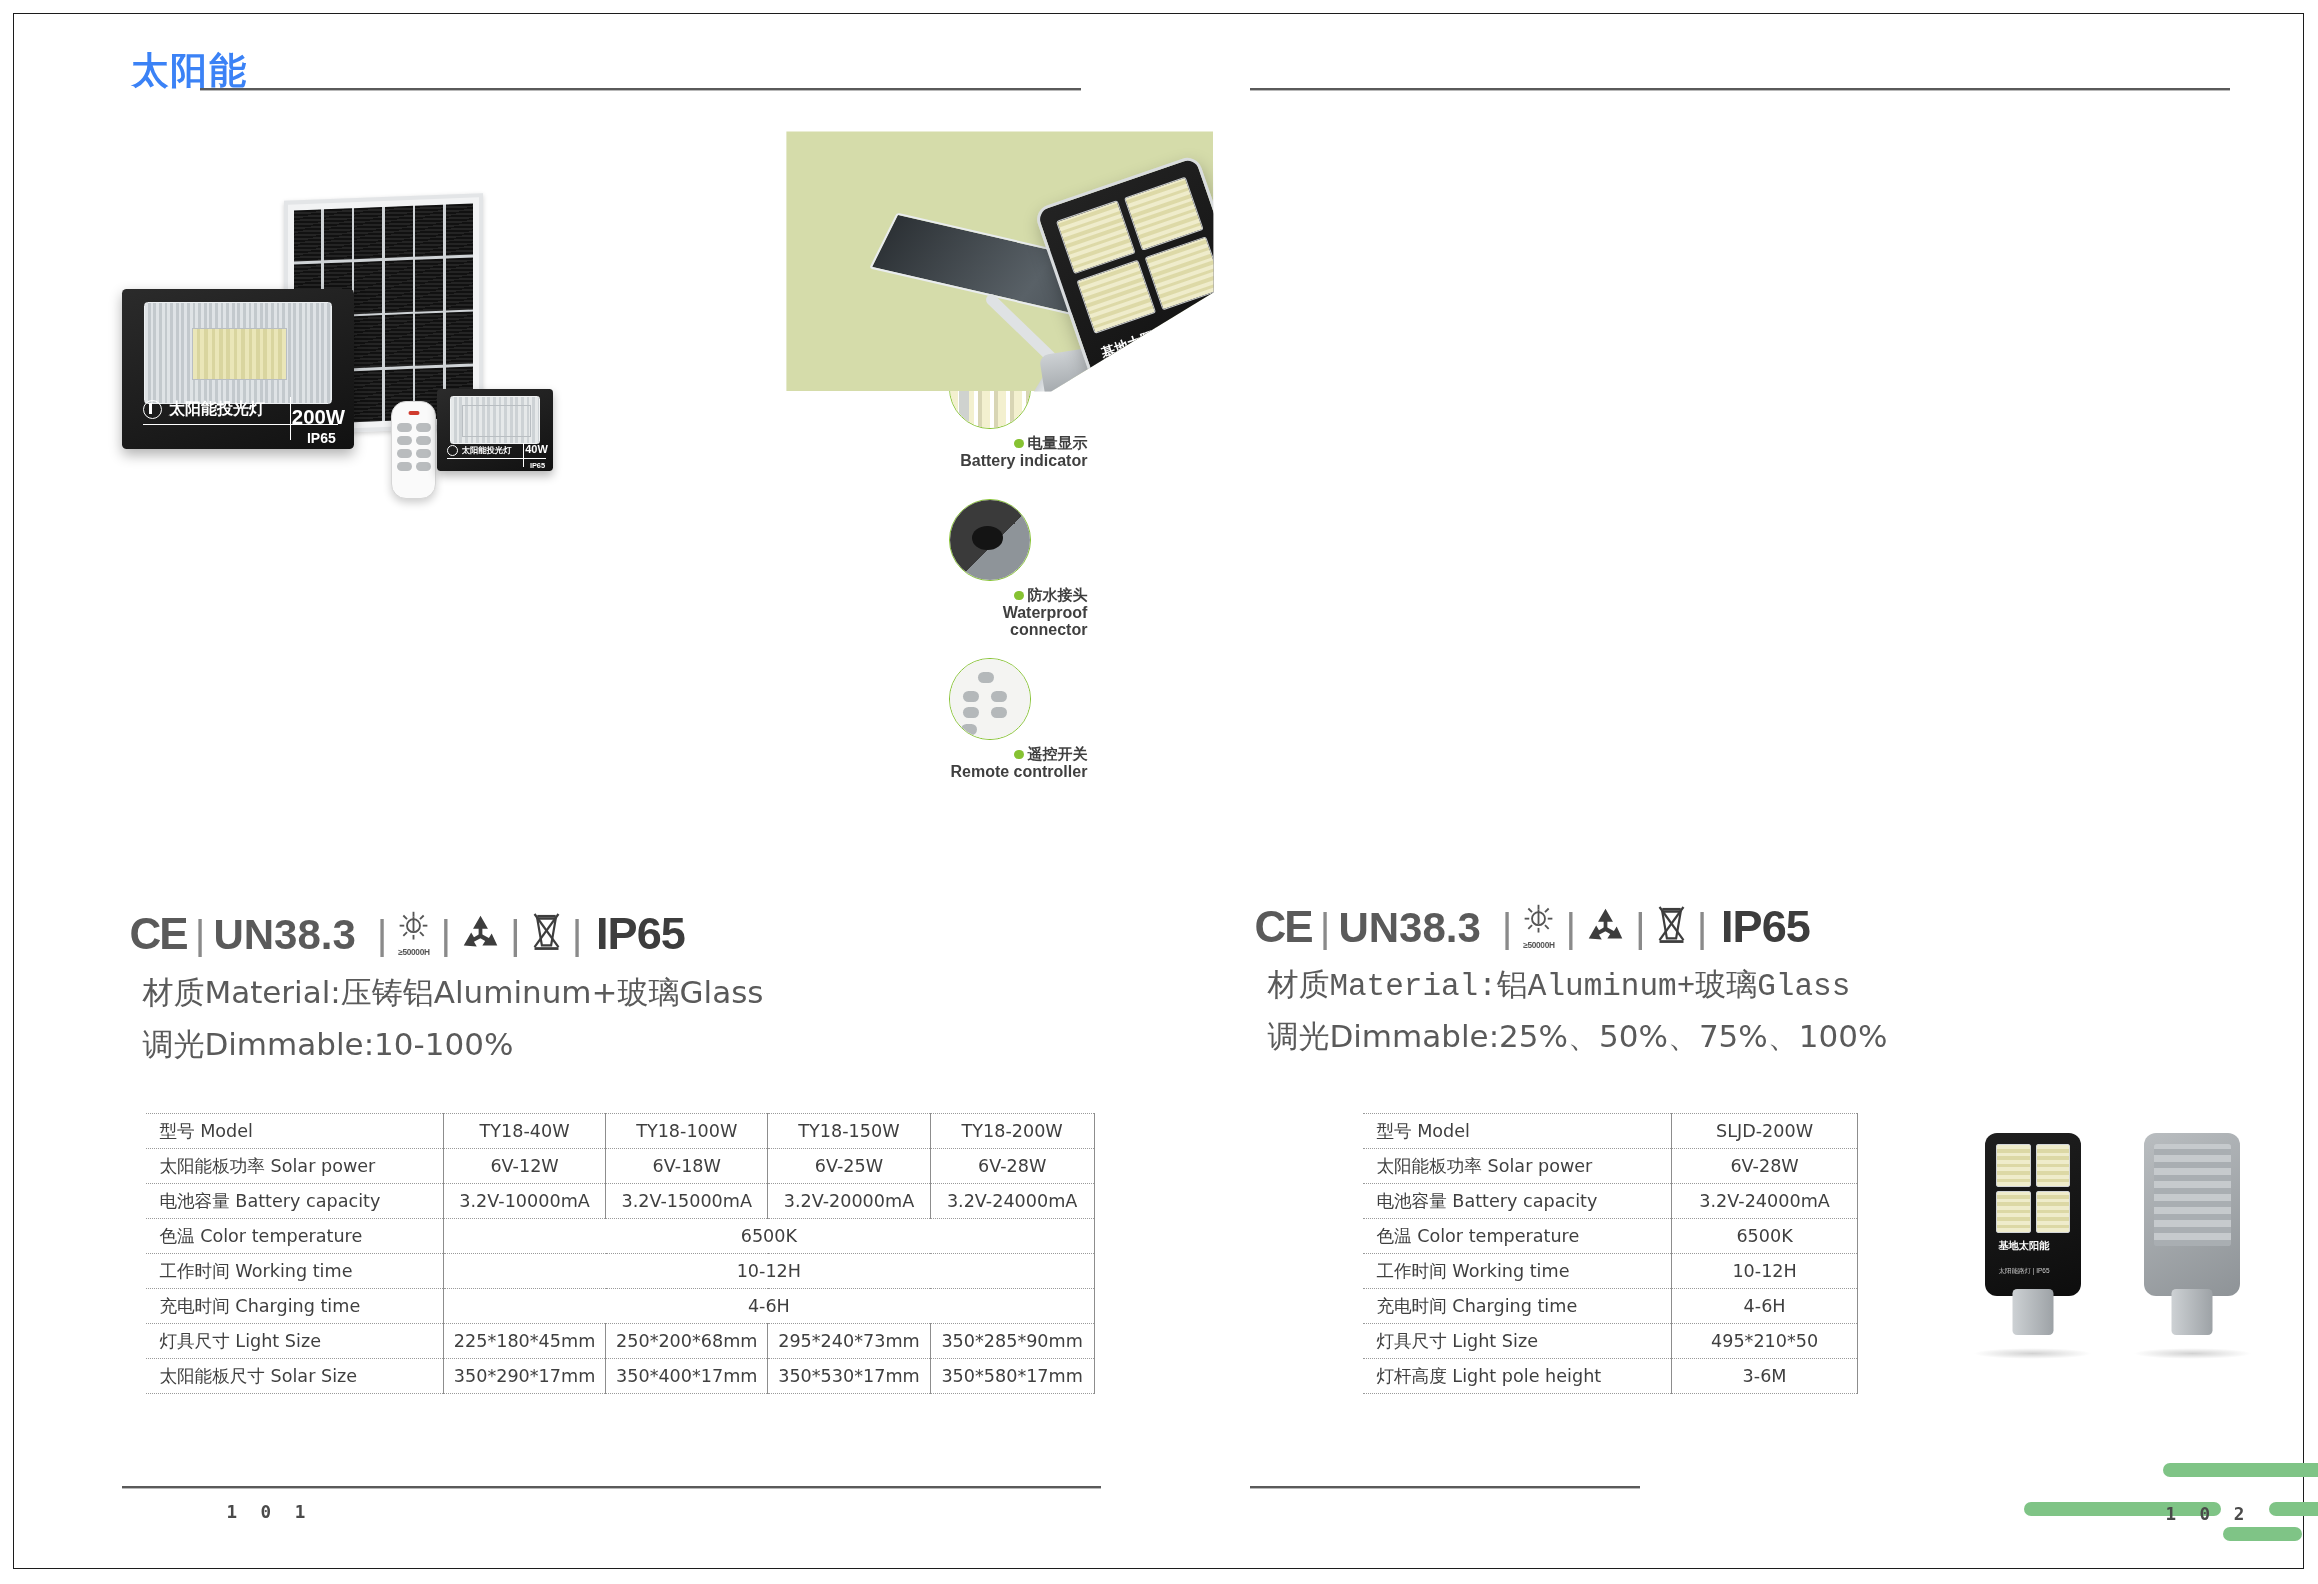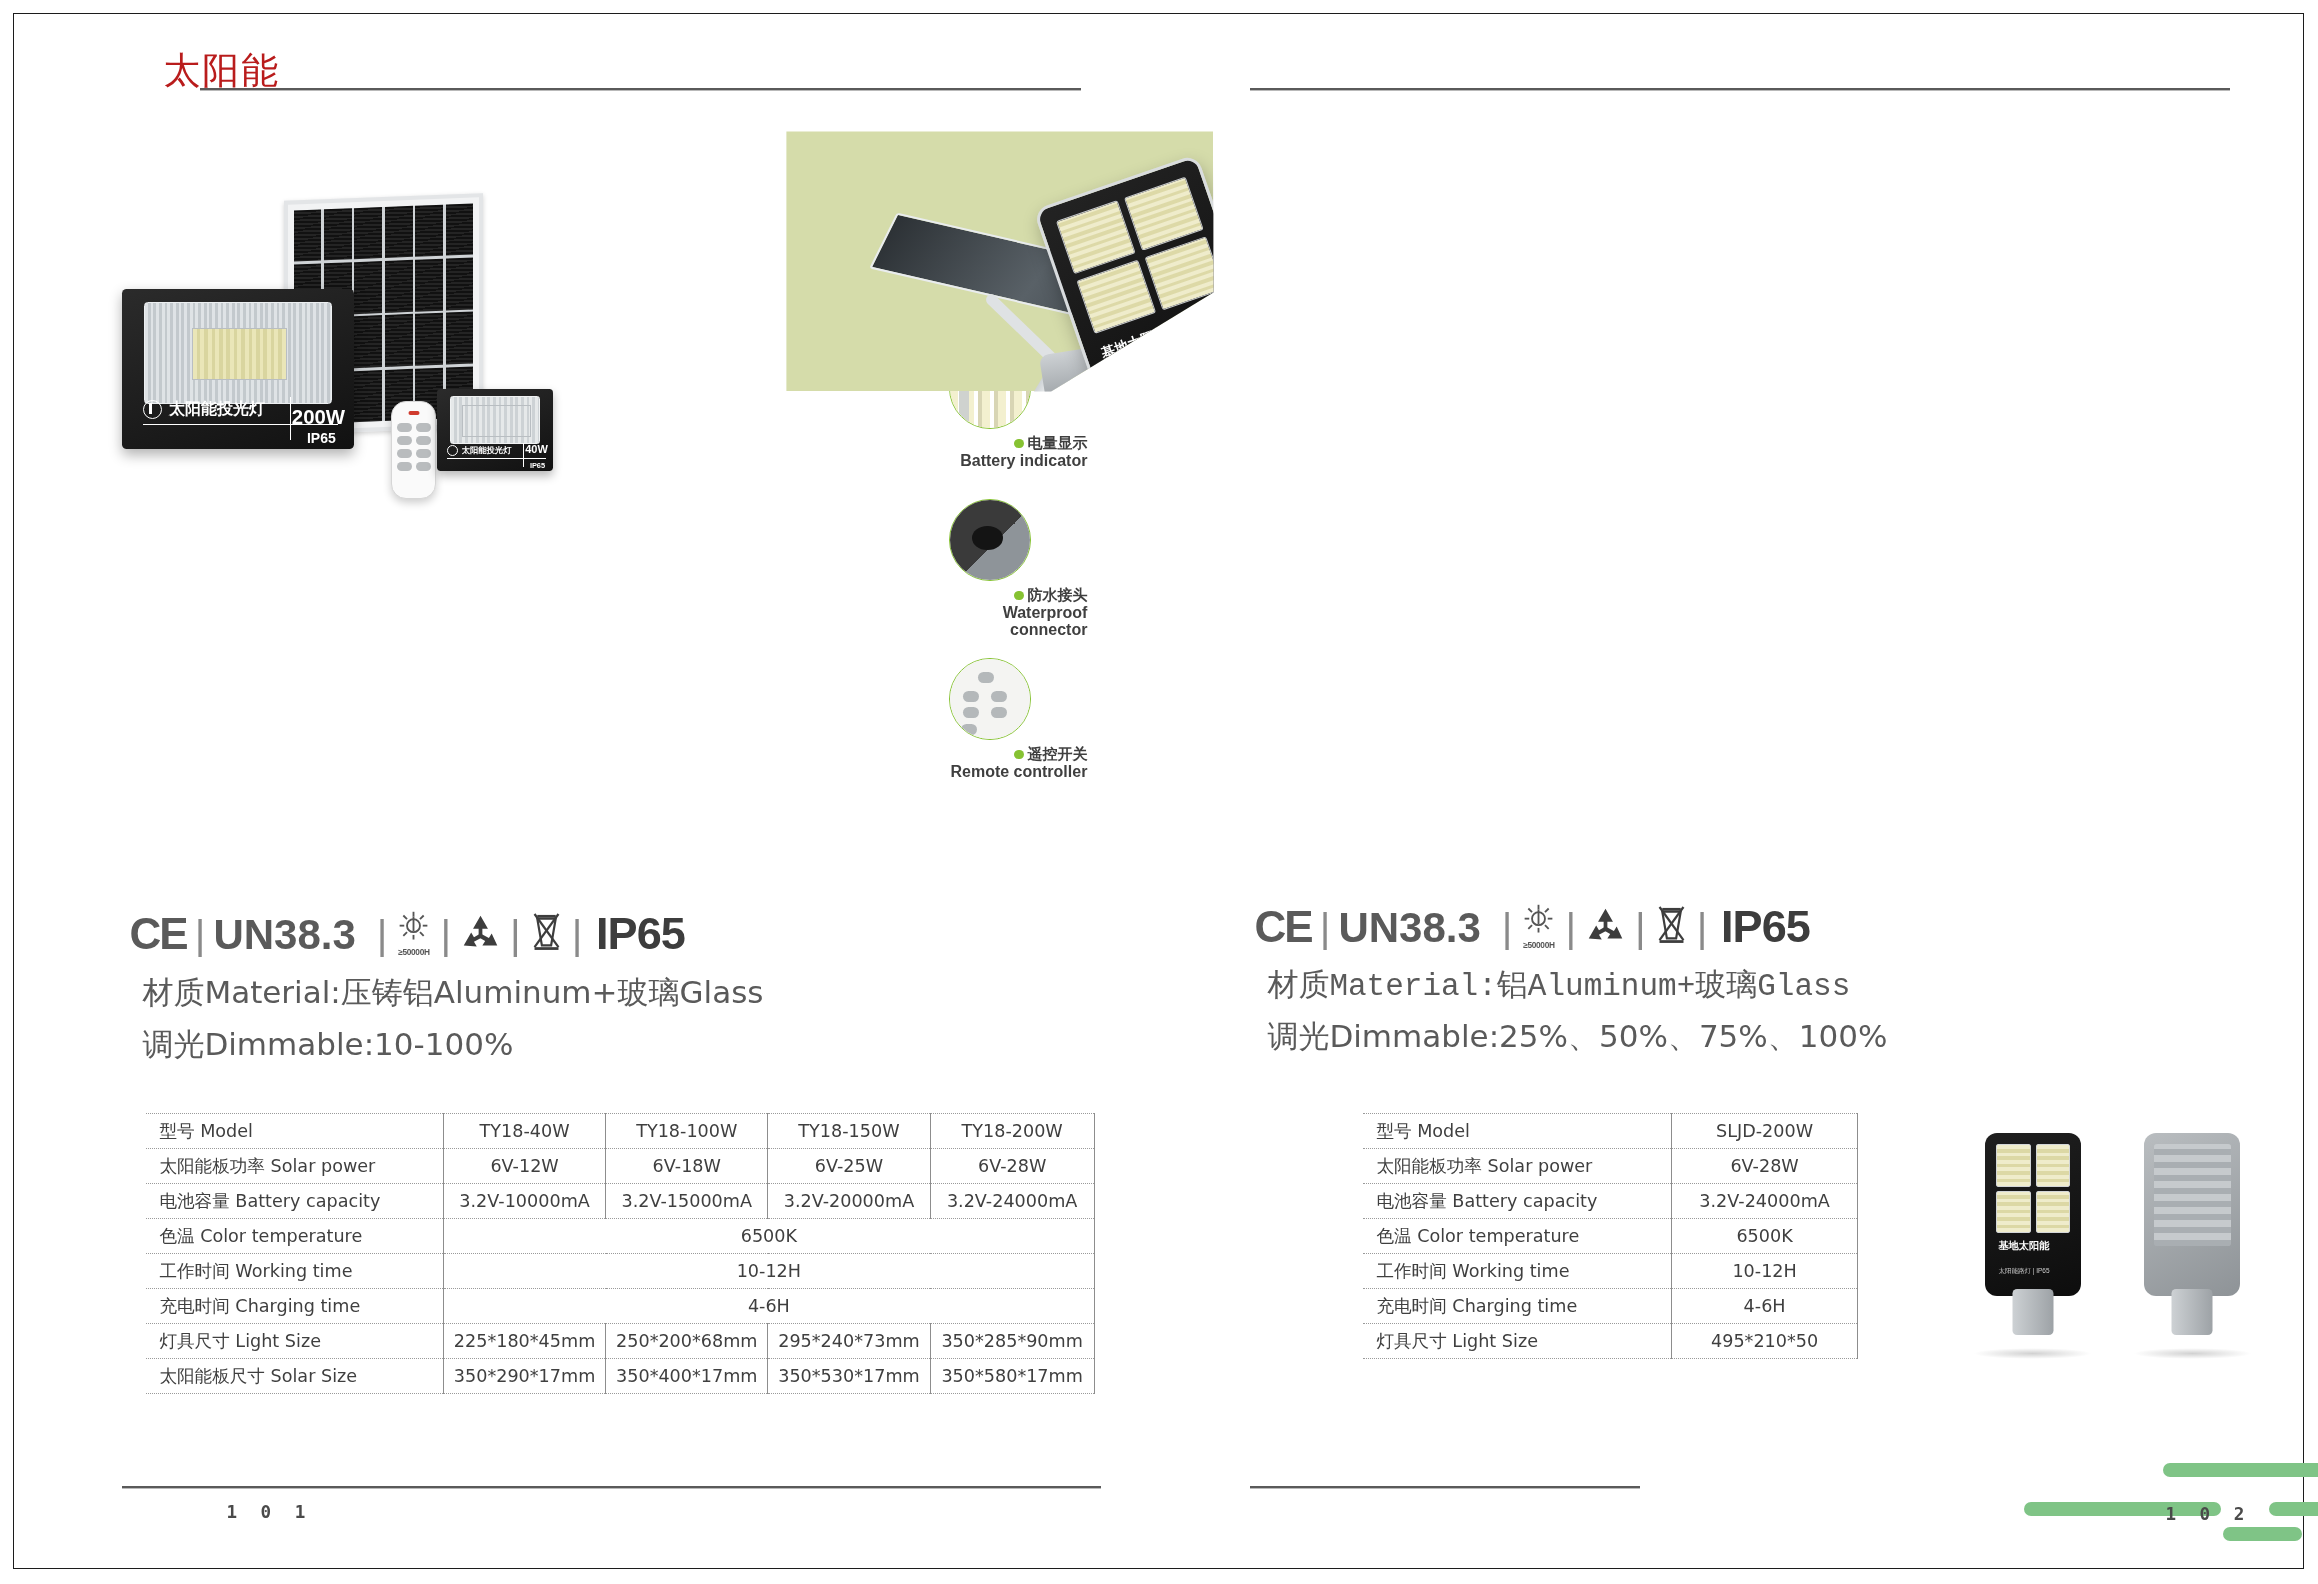--- a/index.html
+++ b/index.html
@@ -7,22 +7,22 @@
        font-family:"Liberation Sans","DejaVu Sans",sans-serif;color:#4a4a4a;}
   .page-frame{position:absolute;left:13px;top:13px;width:2291px;height:1556px;
        border:1.9px solid #1c1c1c;box-sizing:border-box;pointer-events:none;}
   .sheet{position:absolute;left:20.4px;top:20.4px;width:2278px;height:1543px;background:#fff;
        box-sizing:border-box;}
 
   
   .rule{position:absolute;height:0;border-top:2.8px solid #5a5a5a;border-bottom:0.9px solid #b9b9b9;}
 
   
-  .cn-title{position:absolute;font-weight:normal;font-size:37px;letter-spacing:1.9px;color:#b91c1c;
-       font-family:"DejaVu Sans","Liberation Sans",sans-serif;margin-left:32px;}
+  .cn-title{position:absolute;font-weight:bold;font-size:37px;letter-spacing:1.9px;color:#3b82f6;
+       font-family:"DejaVu Sans","Liberation Sans",sans-serif;}
 
   
   .cert-row{position:absolute;display:flex;align-items:flex-end;gap:8px;white-space:nowrap;}
   .cert-ce{font-size:44px;font-weight:bold;letter-spacing:-1.9px;color:#5a5a5a;line-height:1;}
   .cert-sep{font-size:41px;color:#8a8a8a;line-height:1;font-weight:300;}
   .cert-un{font-size:42px;font-weight:bold;color:#5a5a5a;line-height:1;letter-spacing:0px;}
   .cert-ip{font-size:45px;font-weight:bold;color:#3d3d3d;line-height:1;letter-spacing:-0.9px;}
   .icon-box{width:37px;height:46px;position:relative;display:inline-block;}
   .icon-cap{position:absolute;bottom:-0.9px;left:0;width:100%;text-align:center;
        font-size:8.3px;font-weight:bold;color:#555;letter-spacing:-0.3px;}
@@ -477,20 +477,24 @@
           <td class="vdiv vdivR">10-12H</td>
         </tr>
         <tr>
           <td class="lbl">充电时间 Charging time</td>
           <td class="vdiv vdivR">4-6H</td>
         </tr>
         <tr>
           <td class="lbl">灯具尺寸 Light Size</td>
           <td class="vdiv vdivR">495*210*50</td>
         </tr>
+        <tr>
+          <td class="lbl">灯杆高度 Light pole height</td>
+          <td class="vdiv vdivR">3-6M</td>
+        </tr>
       </tbody>
     </table>
 
     <div class="lamp front" style="left:1965px;top:1113px;">
       <div class="body">
         <div class="grid4">
             <b></b>
             <b></b>
             <b></b>
             <b></b>

